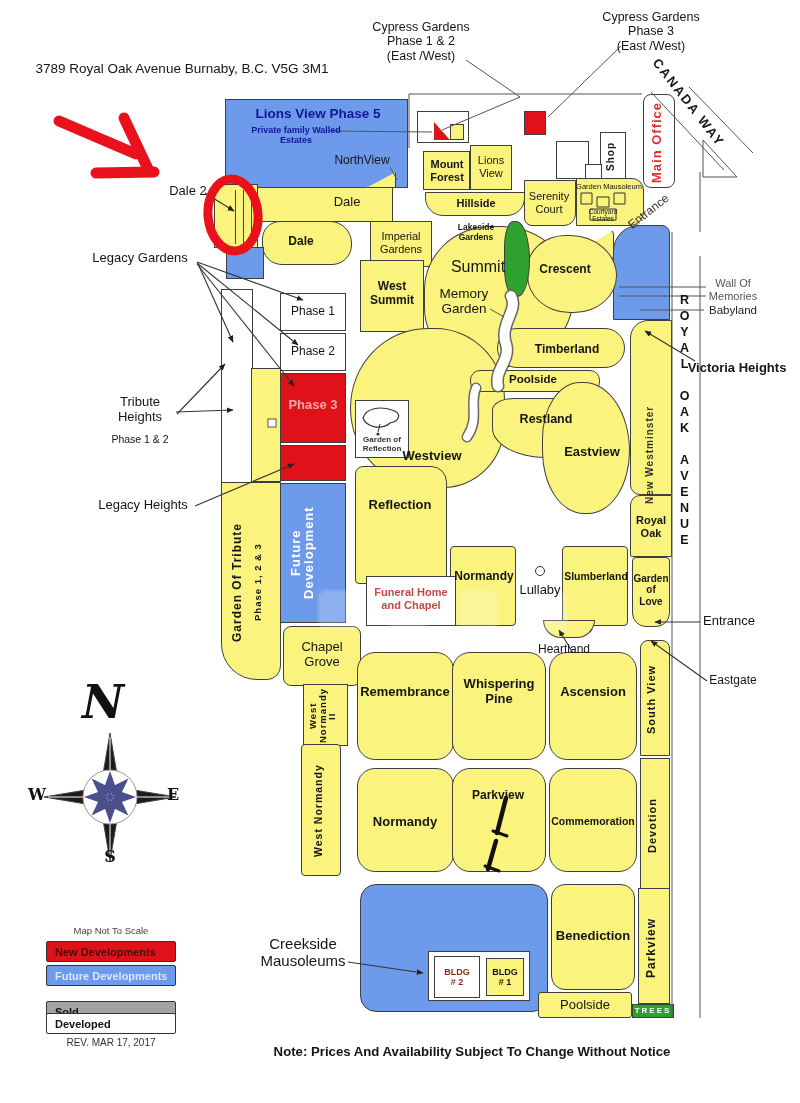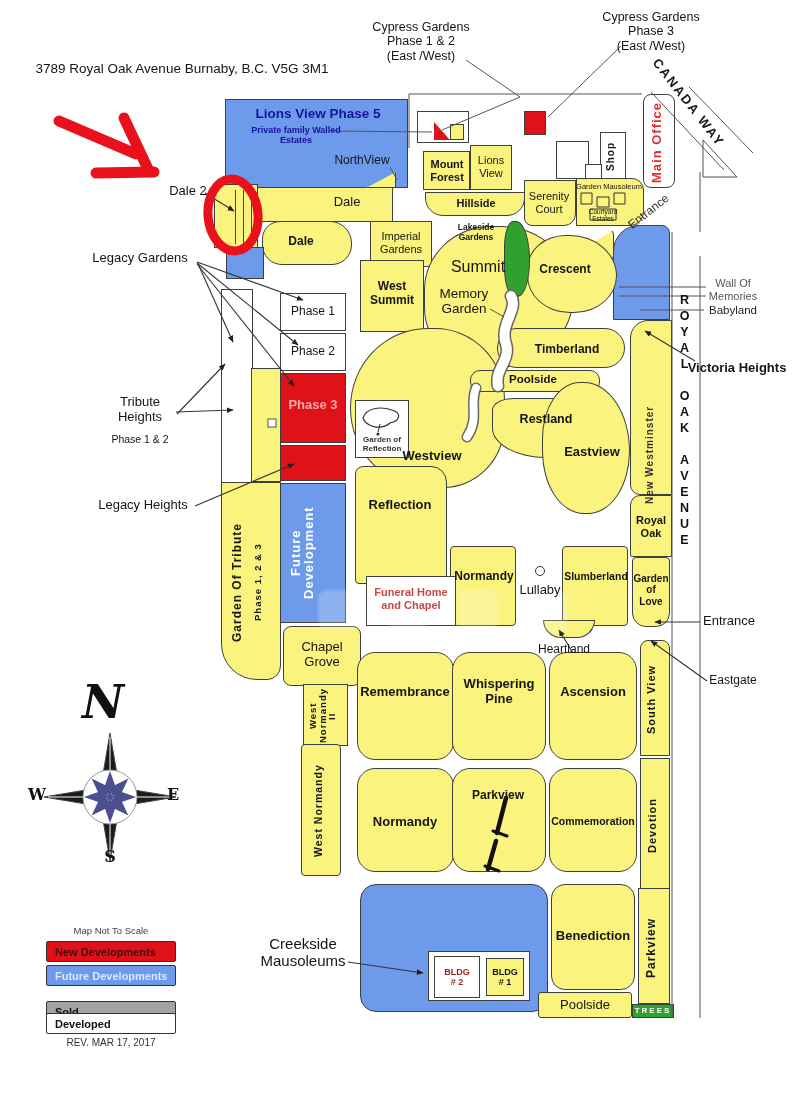--- a/index.html
+++ b/index.html
@@ -220,20 +220,21 @@
   <div class="lbl rglr" style="left:143px;top:505px;font-size:13px;white-space:nowrap">Legacy Heights</div>
   <div class="lbl rglr" style="left:733px;top:290px;font-size:11px;color:#555">Wall Of
 Memories</div>
   <div class="lbl rglr" style="left:733px;top:311px;font-size:11.5px;color:#222">Babyland</div>
   <div class="lbl" style="left:737px;top:368px;font-size:13px;white-space:nowrap">Victoria Heights</div>
   <div class="vup" style="left:678px;top:293px;height:285px;font-size:12.5px">ROYAL OAK AVENUE</div>
   <div class="lbl rglr" style="left:729px;top:621px;font-size:13px">Entrance</div>
   <div class="lbl rglr" style="left:733px;top:681px;font-size:12px">Eastgate</div>
   <div class="lbl rglr" style="left:303px;top:952px;font-size:15px">Creekside
 Mausoleums</div>
+  <div class="lbl" style="left:472px;top:1052px;font-size:13.2px;white-space:nowrap">Note: Prices And Availability Subject To Change Without Notice</div>
 
   <div class="lbl" style="left:318px;top:114px;font-size:13.5px;color:#14149B;white-space:nowrap">Lions View Phase 5</div>
   <div class="lbl" style="left:296px;top:135px;font-size:9px;color:#14149B">Private family Walled
 Estates</div>
   <div class="lbl rglr" style="left:362px;top:161px;font-size:12px">NorthView</div>
   <div class="lbl" style="left:447px;top:171px;font-size:11px">Mount
 Forest</div>
   <div class="lbl rglr" style="left:491px;top:167px;font-size:11px">Lions
 View</div>
   <div class="lbl" style="left:476px;top:203px;font-size:11px">Hillside</div>

